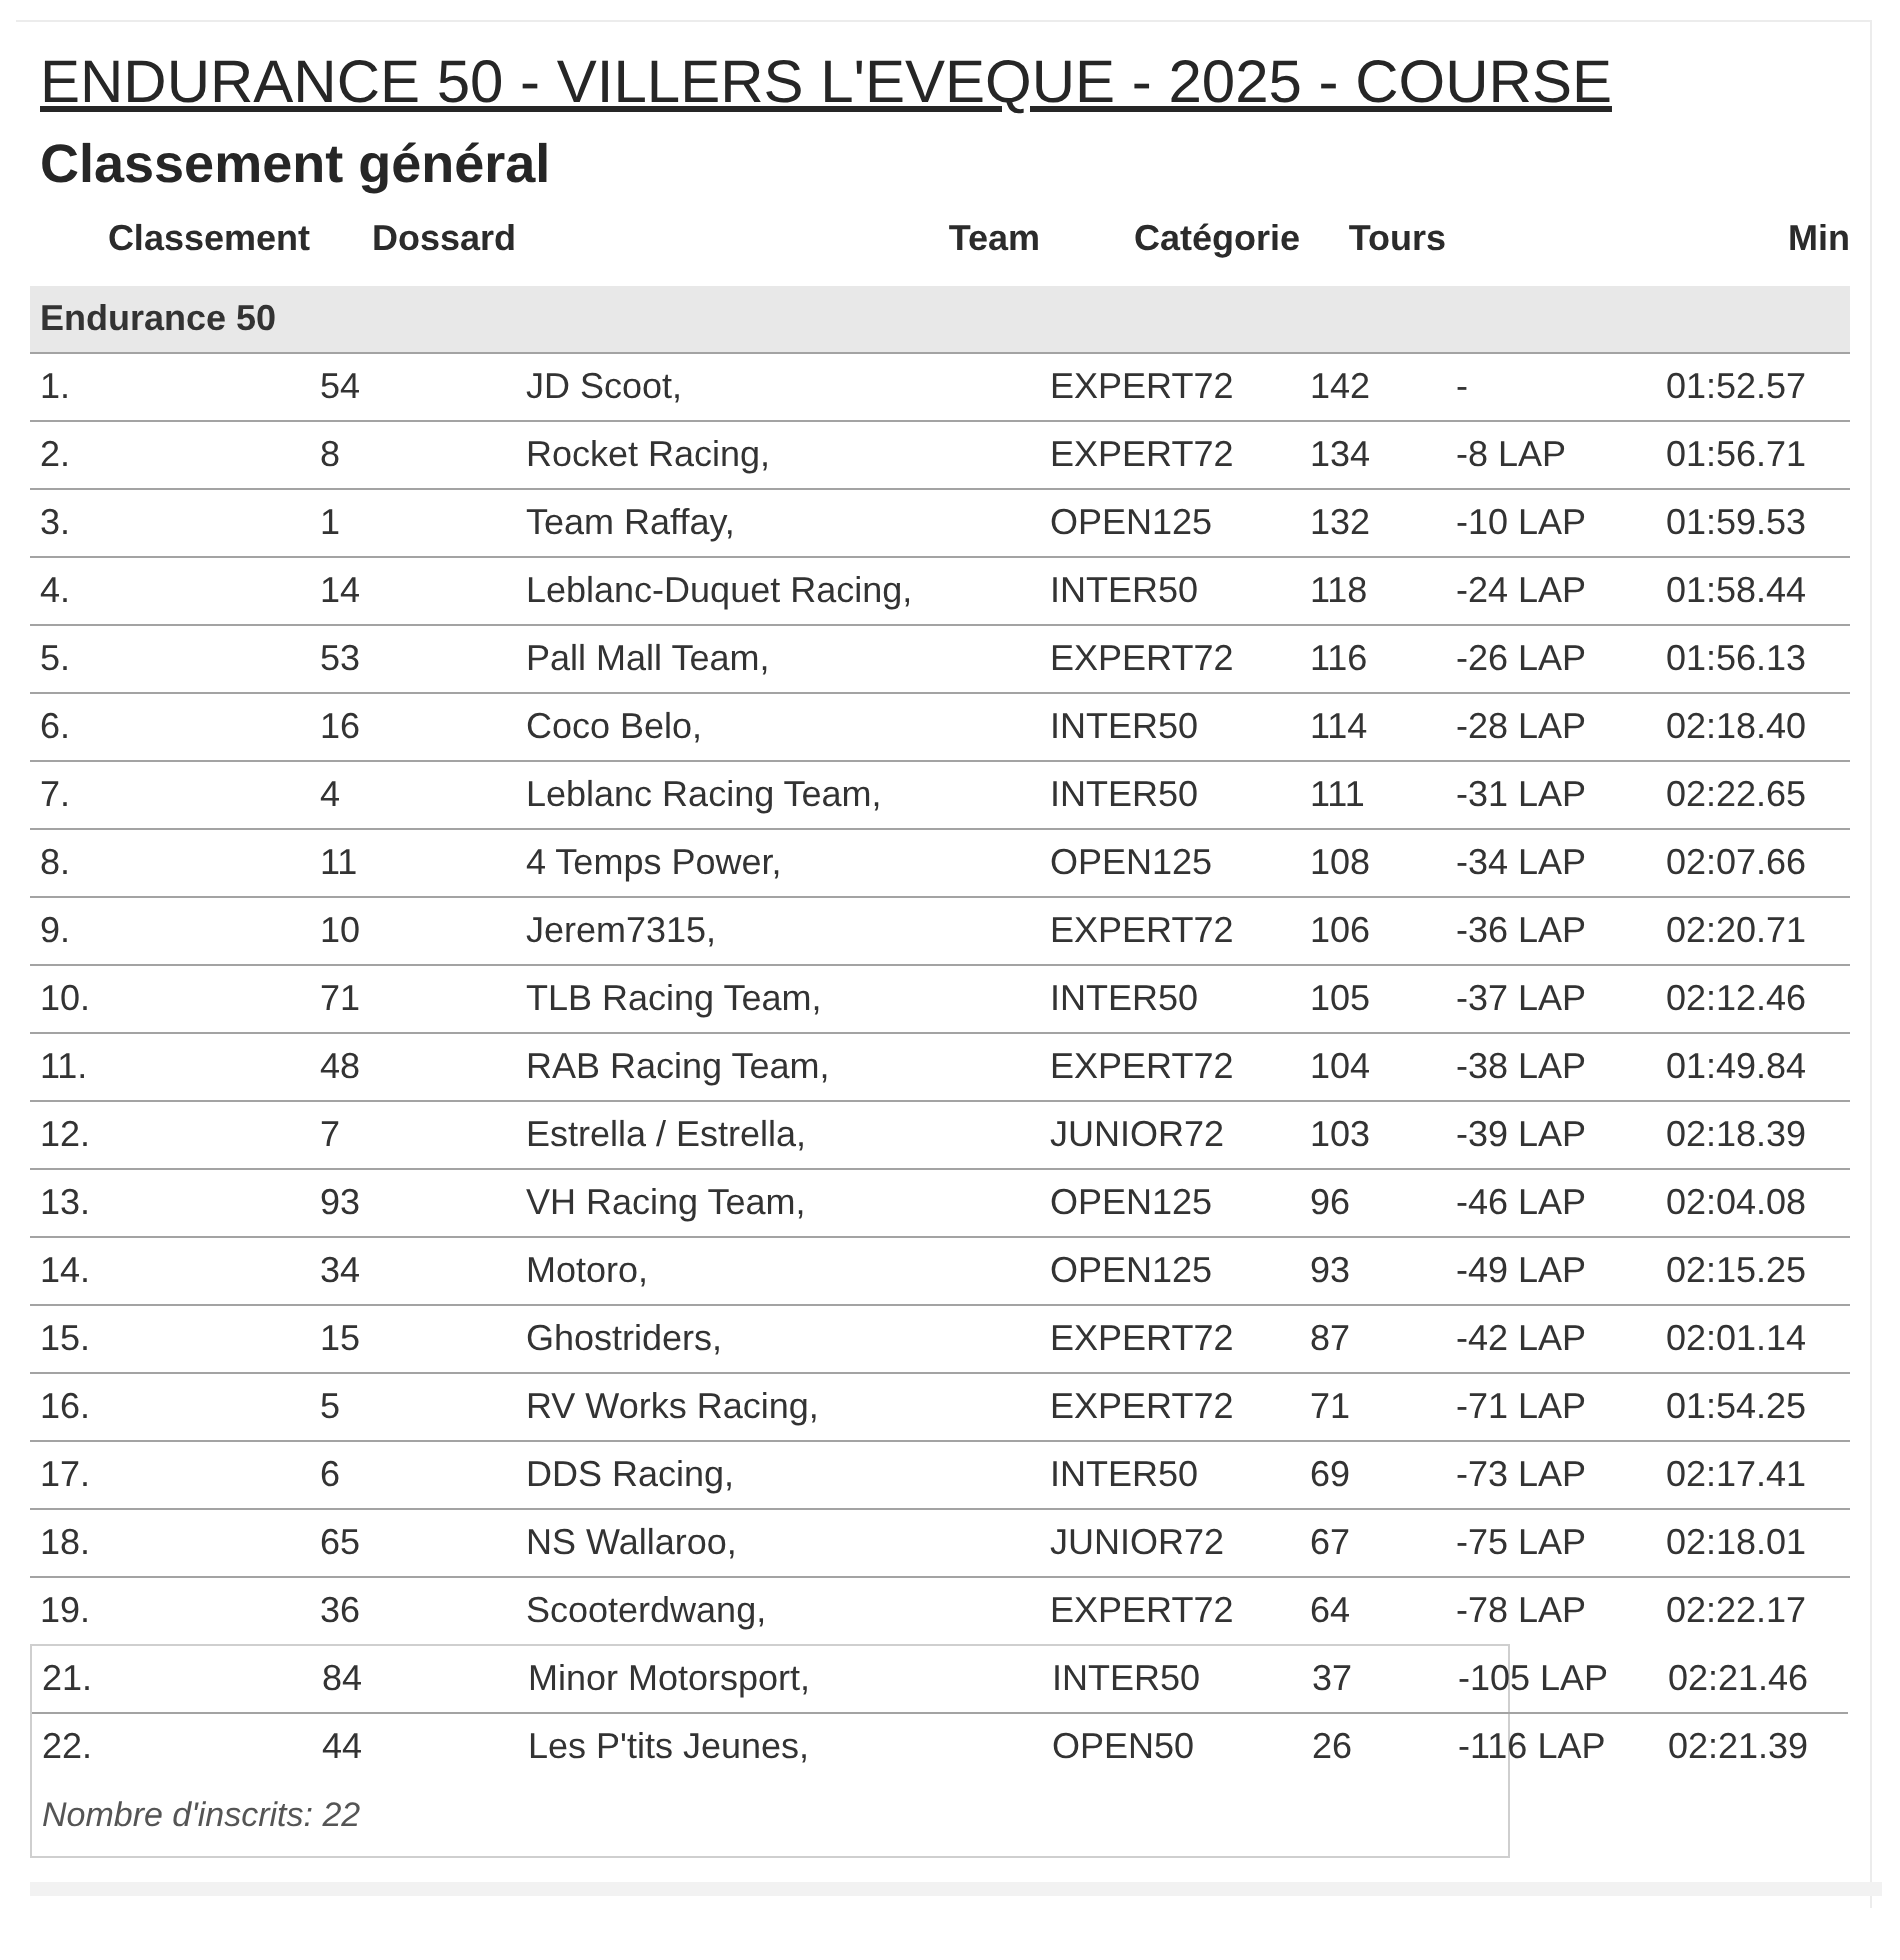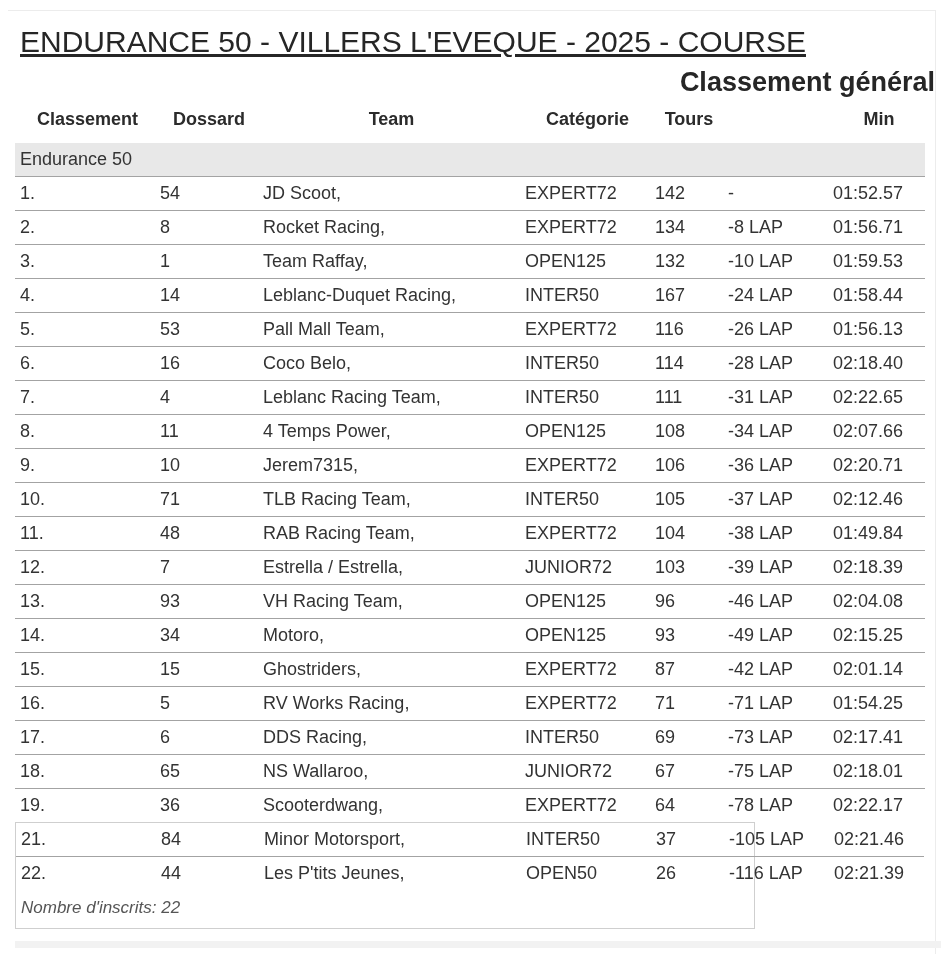--- a/index.html
+++ b/index.html
@@ -32,41 +32,41 @@
     color:var(--heading);
     text-decoration:underline;
     margin:12px 0 8px 5px;
     letter-spacing:0;
   }
   .page-subtitle{
     font-size:27px;
     font-weight:700;
     color:var(--heading);
     margin:6px 0 0 5px;
-    text-align:right;
   }
   table.results{
     width:910px;
     border-collapse:collapse;
     table-layout:fixed;
     font-size:18px;
     color:var(--text);
   }
   table.results th{
-    text-align:center;
+    text-align:right;
     font-weight:700;
     color:#2b2b2b;
     padding:11px 0 13px 5px;
     white-space:nowrap;
     overflow:hidden;
   }
   tr.section-row td{
     background:var(--band-bg);
     padding:8px 0 8px 5px;
     border:none;
+    font-weight:bold;
   }
   table.results td{
     padding:6px 0 6px 5px;
     white-space:nowrap;
     overflow:hidden;
   }
   tbody.data-rows td{
     border-top:1px solid var(--row-border);
   }
   .overflow-box{
@@ -152,21 +152,21 @@
     <td>OPEN125</td>
     <td>132</td>
     <td>-10 LAP</td>
     <td>01:59.53</td>
   </tr>
         <tr>
     <td>4.</td>
     <td>14</td>
     <td>Leblanc-Duquet Racing,</td>
     <td>INTER50</td>
-    <td>167</td>
+    <td>118</td>
     <td>-24 LAP</td>
     <td>01:58.44</td>
   </tr>
         <tr>
     <td>5.</td>
     <td>53</td>
     <td>Pall Mall Team,</td>
     <td>EXPERT72</td>
     <td>116</td>
     <td>-26 LAP</td>

